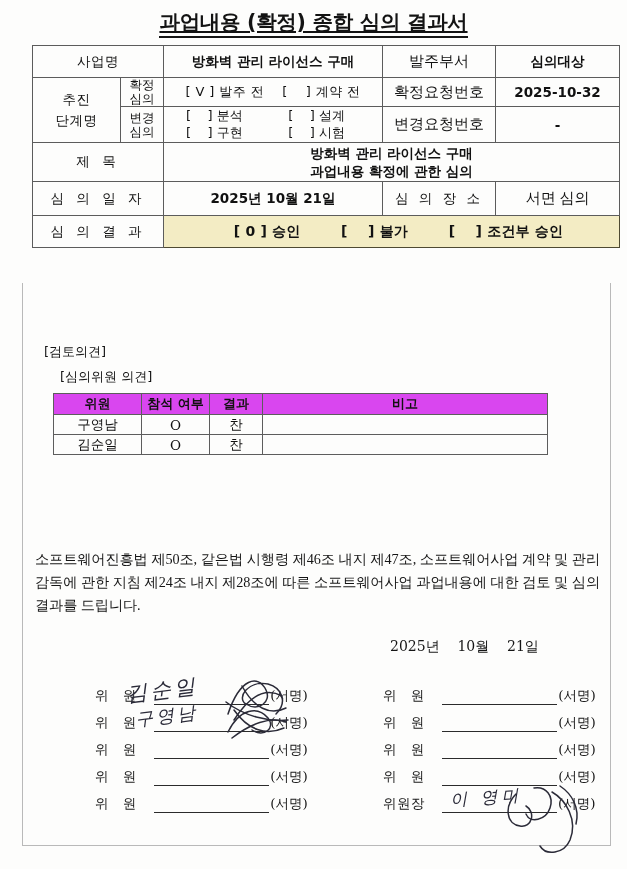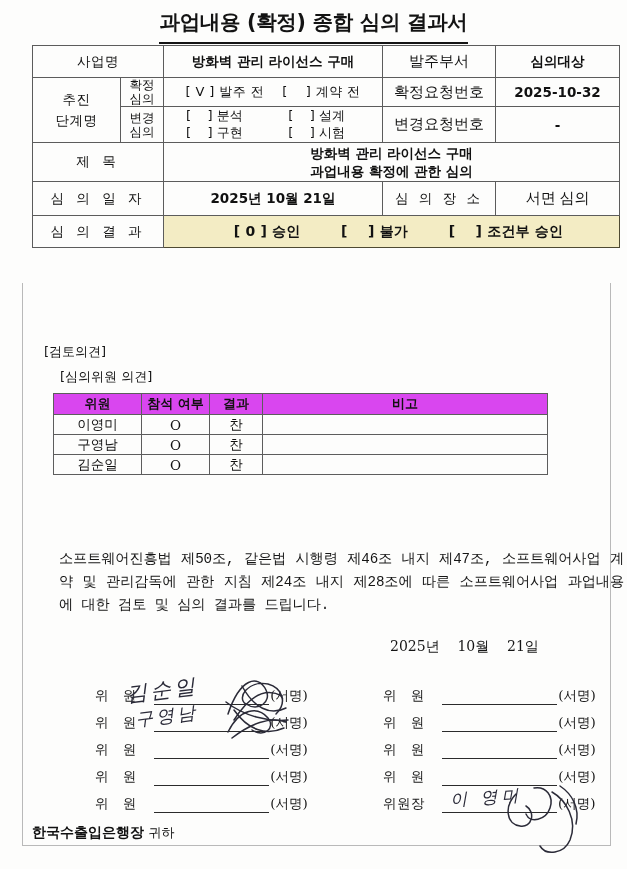--- a/index.html
+++ b/index.html
@@ -31,22 +31,23 @@
     top: 8px;
     width: 627px;
     text-align: center;
     font-size: 20.5px;
     font-weight: bold;
     letter-spacing: -0.3px;
     color: #131313;
   }
   .doc-title .u {
     border-bottom: 2.4px solid #151515;
-    padding-bottom: 6px;
+    padding-bottom: 0;
     display: inline-block;
+    text-decoration: underline;
   }
 
   
   .frame-left {
     position: absolute;
     left: 22px; top: 283px;
     width: 1px; height: 562px;
     background: #b9b9b9;
   }
   .frame-right {
@@ -170,27 +171,26 @@
     font-size: 13.5px;
     font-family: "DejaVu Serif", "Liberation Serif", serif;
   }
 
   
   .legal {
     position: absolute;
     left: 35px;
     top: 548px;
     width: 565px;
-    font-family: Liberation Mono, monospace;
+    font-family: Liberation Serif, serif;
     font-size: 14.2px;
     line-height: 1.62;
     text-align: justify;
     color: #151515;
     letter-spacing: -0.1px;
-    margin-left: 24px;
   }
 
   
   .date-line {
     position: absolute;
     left: 390px;
     top: 638px;
     font-family: "DejaVu Serif", "Liberation Serif", serif;
     font-size: 14px;
     white-space: pre;
@@ -358,26 +358,20 @@
     <thead>
       <tr>
         <th>위원</th>
         <th>참석 여부</th>
         <th>결과</th>
         <th>비고</th>
       </tr>
     </thead>
     <tbody>
       <tr>
-        <td>이영미</td>
-        <td>O</td>
-        <td>찬</td>
-        <td></td>
-      </tr>
-      <tr>
         <td>구영남</td>
         <td>O</td>
         <td>찬</td>
         <td></td>
       </tr>
       <tr>
         <td>김순일</td>
         <td>O</td>
         <td>찬</td>
         <td></td>
@@ -468,18 +462,14 @@
 
   <svg class="scrawl" style="left:500px; top:780px;" width="90" height="80" viewBox="0 0 90 80">
     <g fill="none" stroke="#2b2b38" stroke-width="1.5" stroke-linecap="round">
       <path d="M16 14 C4 26, 6 44, 20 46 C32 48, 36 32, 26 26"></path>
       <path d="M34 8 C46 6, 54 16, 50 28 C46 40, 30 44, 26 34"></path>
       <path d="M52 12 C66 20, 78 40, 70 60 C64 74, 46 76, 40 66"></path>
       <path d="M60 6 C72 14, 80 28, 76 44"></path>
     </g>
   </svg>
 
-  <div class="footer">
-    <span class="strong">한국수출입은행장</span>
-    <span class="light">귀하</span>
-  </div>
 
 </div>
 
 </body></html>

